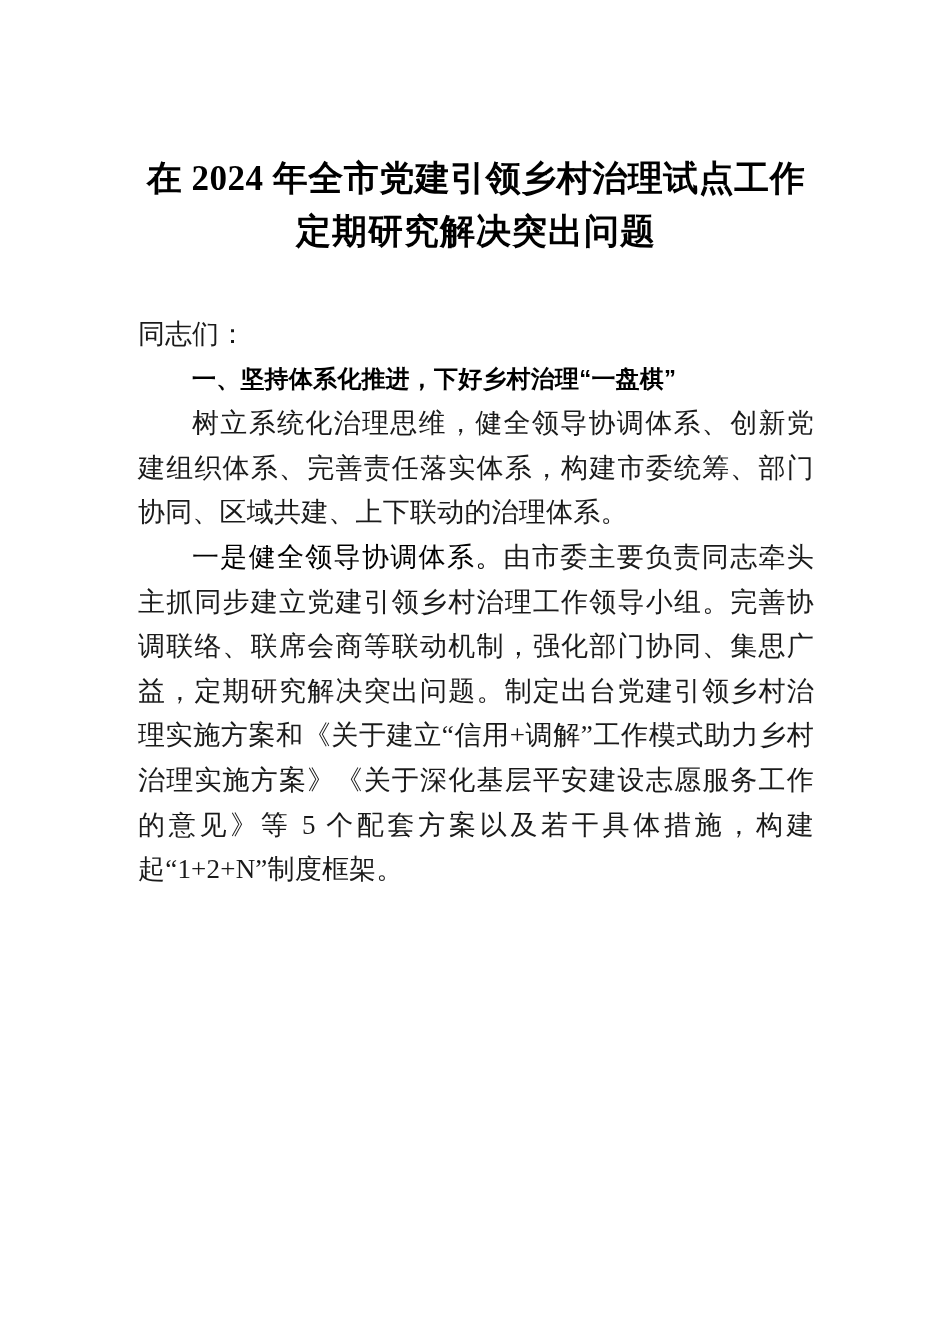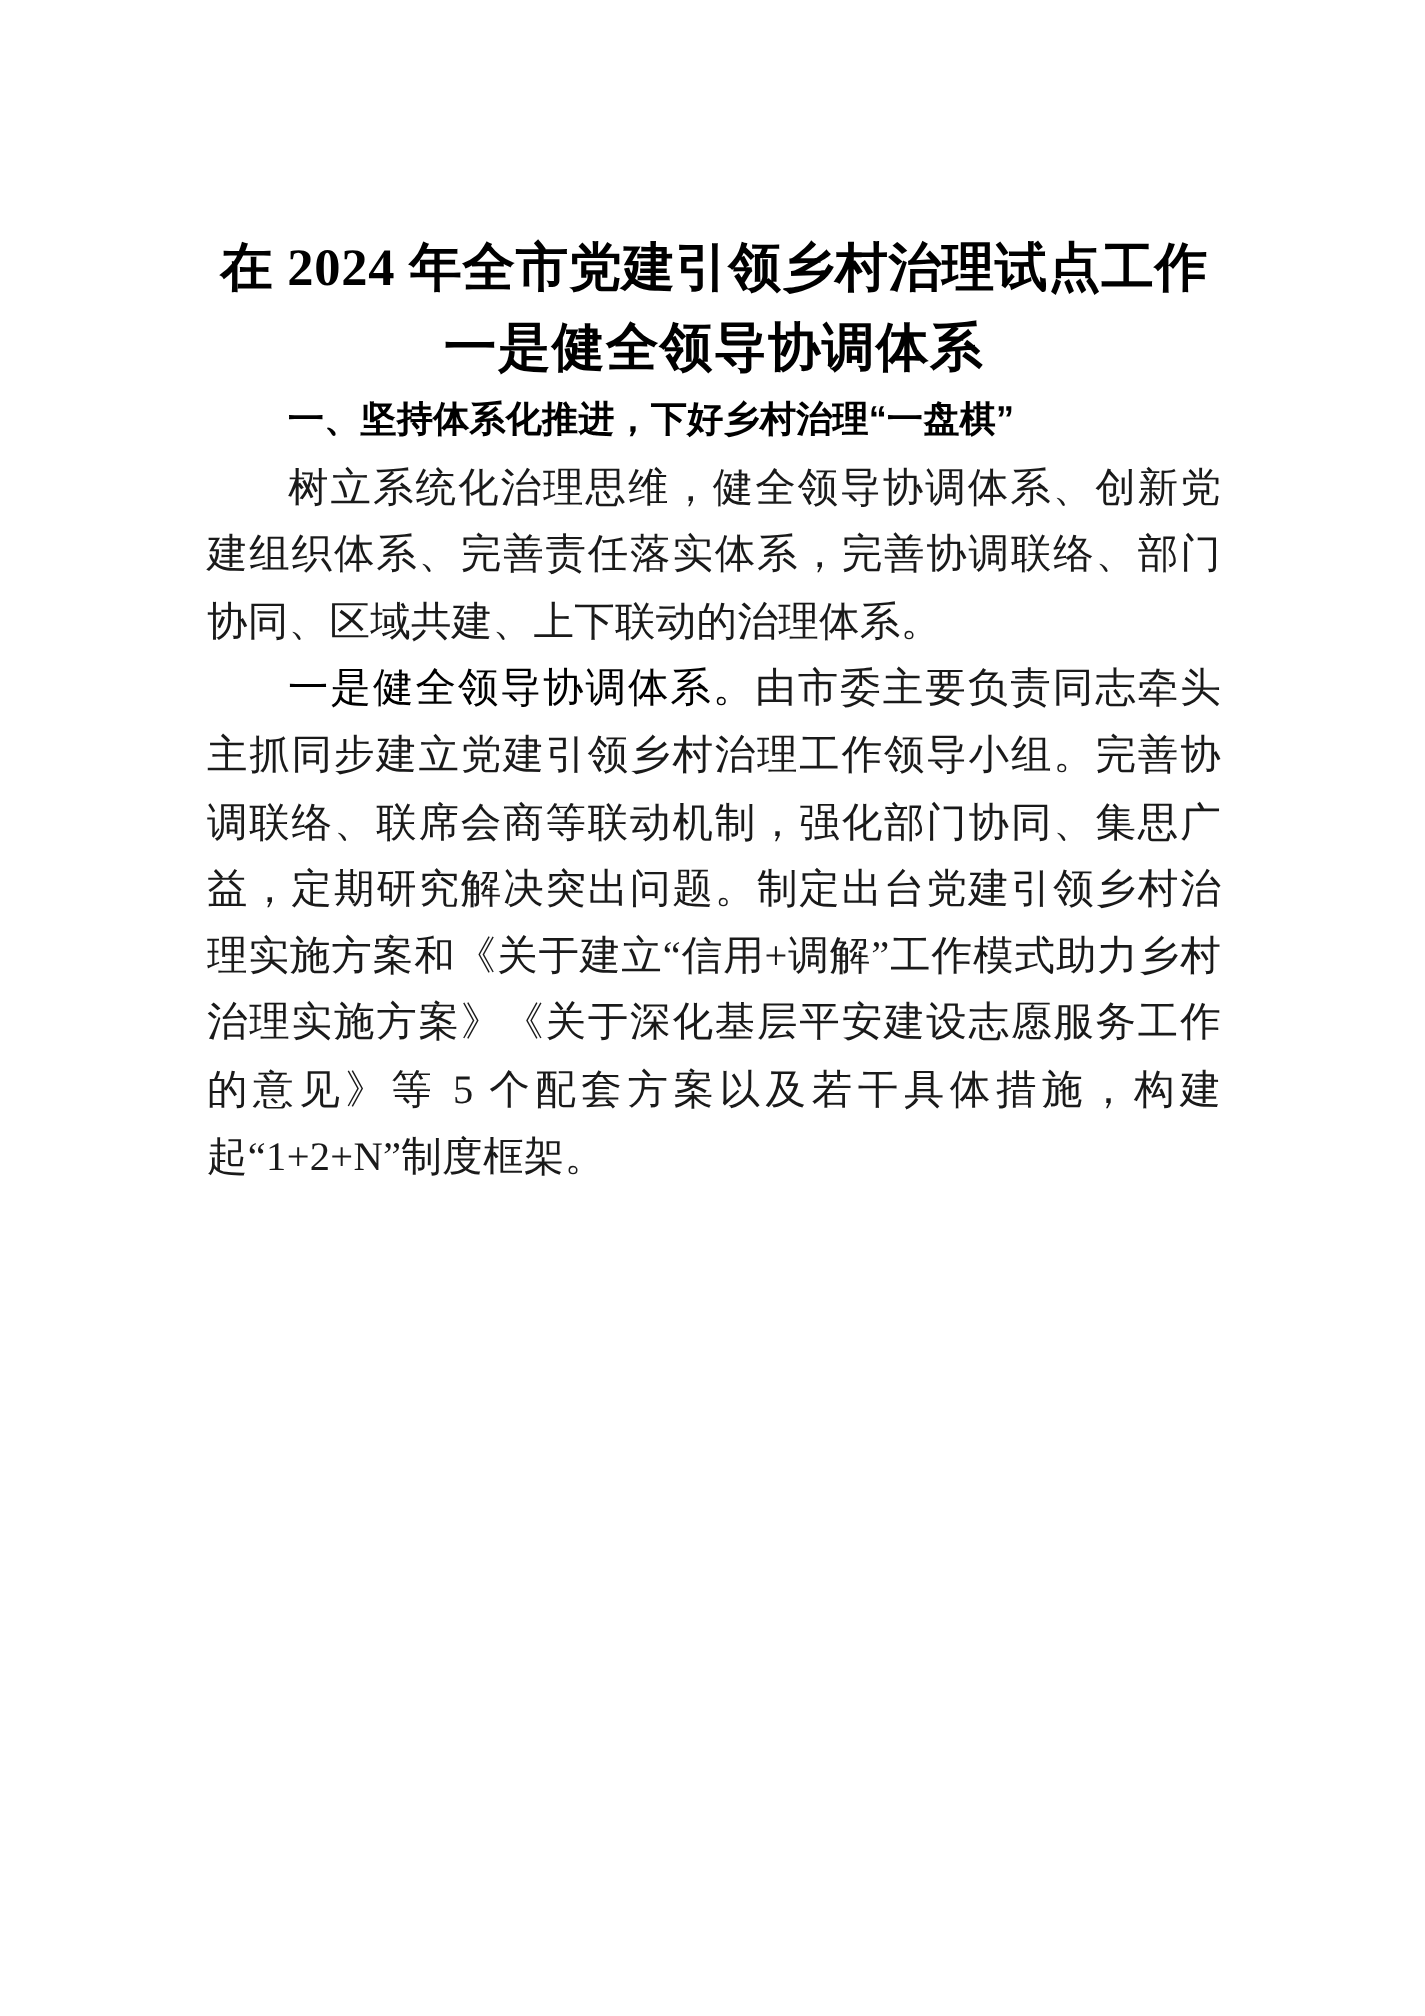--- a/index.html
+++ b/index.html
@@ -90,26 +90,27 @@
   }
 </style>
 </head>
 <body>
 
 <div class="page">
   <div class="doc-body">
 
     <h1 class="doc-title">
       <span class="tline">在 2024 年全市党建引领乡村治理试点工作</span>
-      <span class="tline second">一是健全领导协调体系</span>
+      <span class="tline second">定期研究解决突出问题</span>
     </h1>
 
+    <p class="salutation">同志们：</p>
 
 
     <p class="section-heading">一、坚持体系化推进，下好乡村治理“一盘棋”</p>
 
-    <p class="para indent">树立系统化治理思维，健全领导协调体系、创新党建组织体系、完善责任落实体系，完善协调联络、部门协同、区域共建、上下联动的治理体系。</p>
+    <p class="para indent">树立系统化治理思维，健全领导协调体系、创新党建组织体系、完善责任落实体系，构建市委统筹、部门协同、区域共建、上下联动的治理体系。</p>
 
     <p class="para indent"><span class="lead">一是健全领导协调体系。</span><span>由市委主要负责同志牵头主抓同步建立党建引领乡村治理工作领导小组。完善协调联络、联席会商等联动机制，强化部门协同、集思广益，定期研究解决突出问题。制定出台党建引领乡村治理实施方案和《关于建立“信用+调解”工作模式助力乡村治理实施方案》《关于深化基层平安建设志愿服务工作的意见》等 5 个配套方案以及若干具体措施，构建起“1+2+N”制度框架。</span></p>
 
 
   </div>
 </div>
 
 </body></html>

